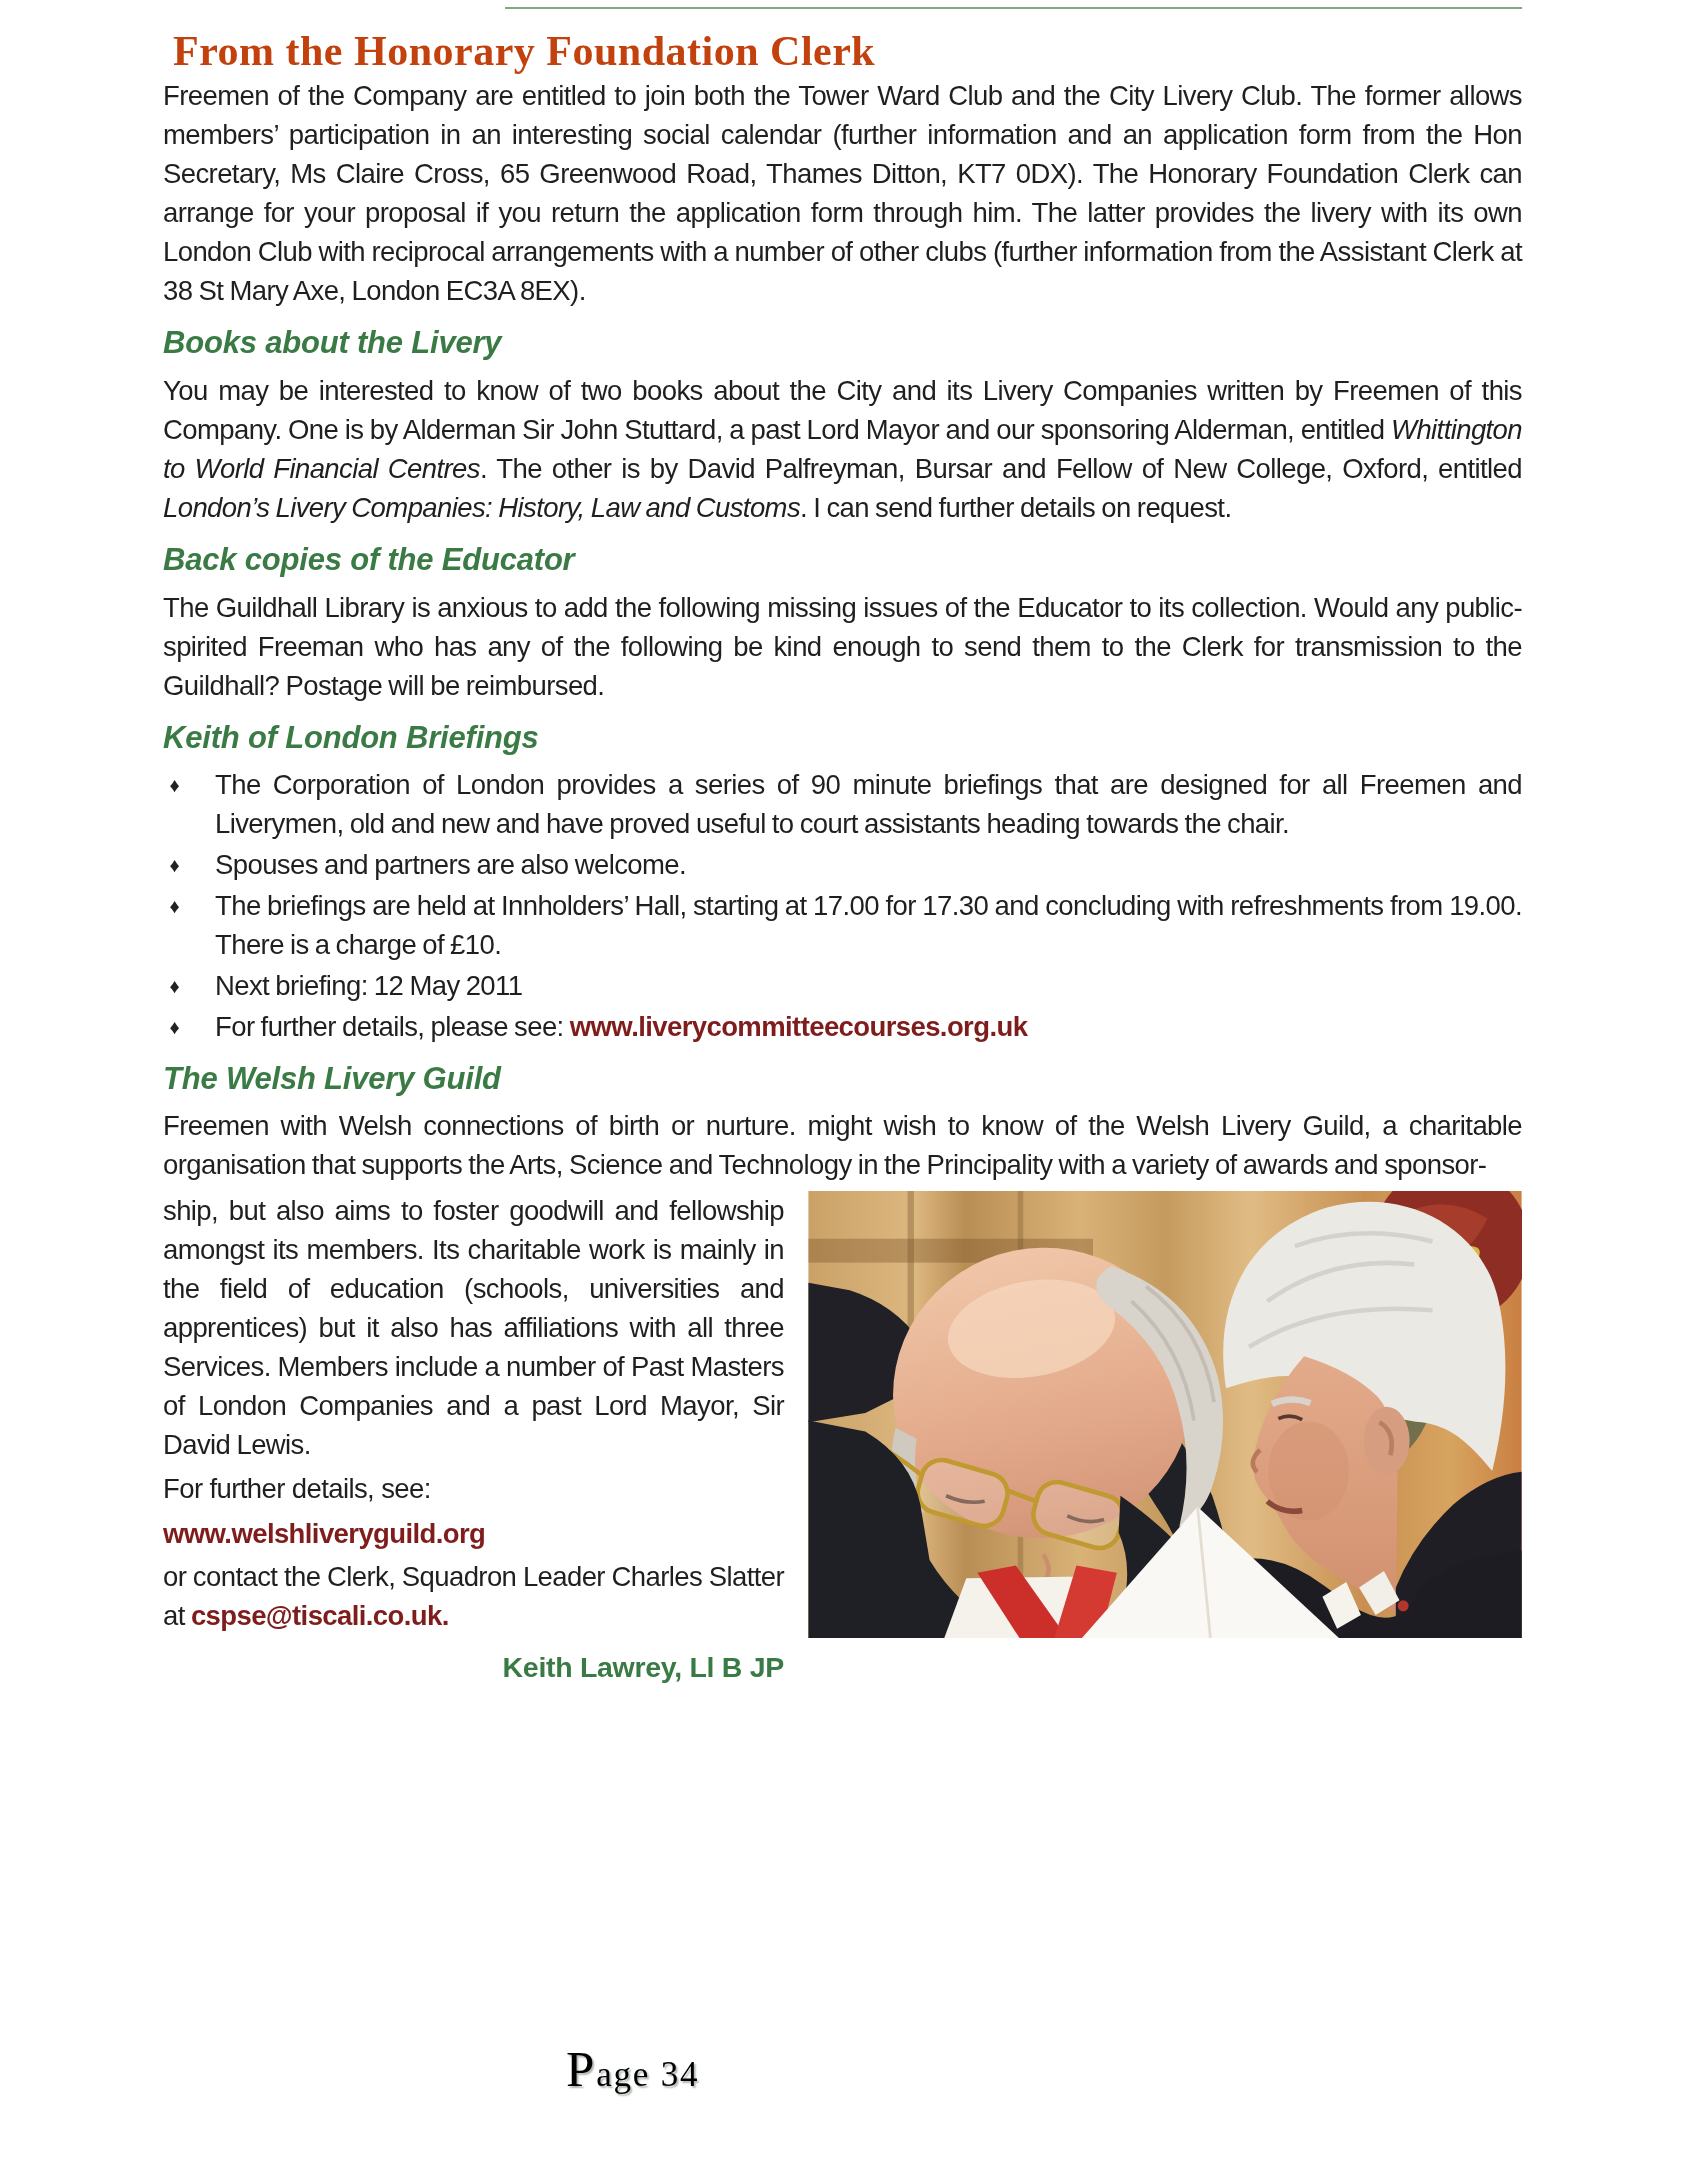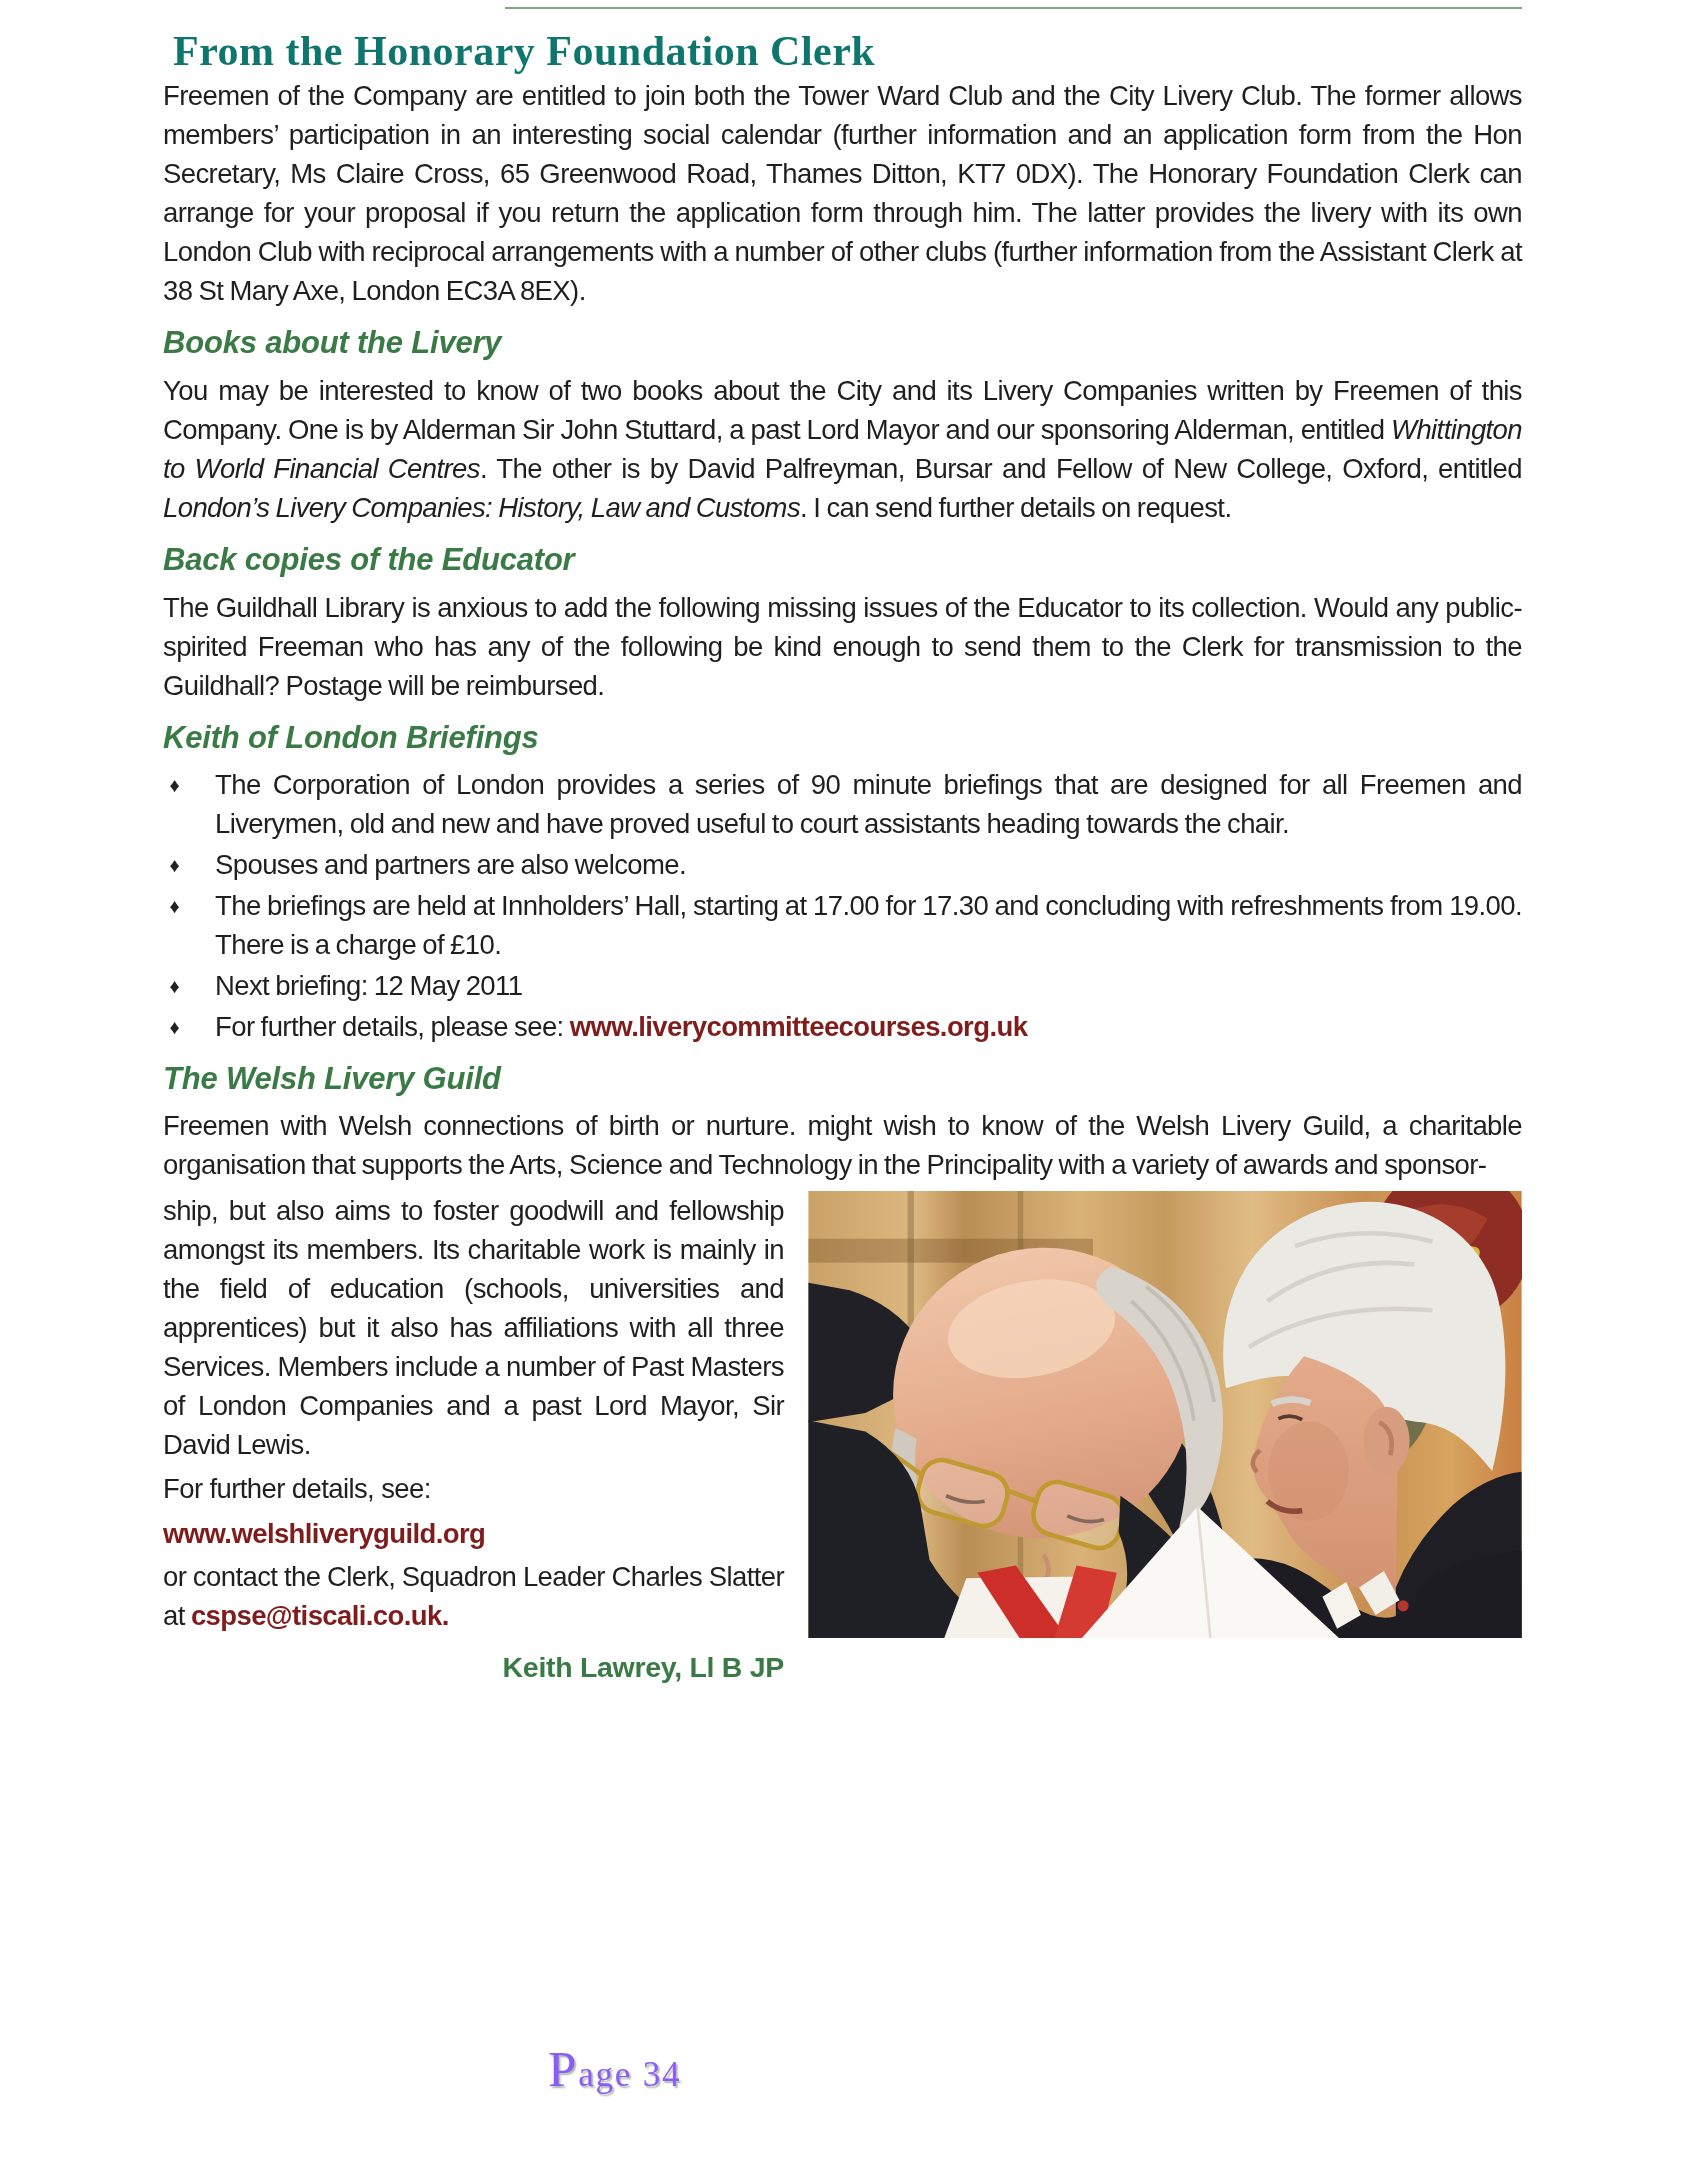--- a/index.html
+++ b/index.html
@@ -4,21 +4,21 @@
 <style>
   html,body{margin:0;padding:0;background:#ffffff;}
   .page{position:relative;width:1686px;height:2182px;background:#ffffff;overflow:hidden;
         font-family:"Liberation Sans",sans-serif;color:#1f1f1f;}
   
   .logo{margin:96px 0 0 527px;line-height:55px;font-family:"Liberation Serif",serif;
         color:#538159;letter-spacing:1.8px;font-size:37px;text-shadow:1.8px 1.8px 1.8px rgba(90,110,90,.55);}
   .logo .cap{font-size:58px;line-height:55px;}
   .rule{margin:7.3px 0 0 505px;width:1017px;border-top:2.8px solid #7fa981;height:0;}
   .doc-title{margin:16.5px 0 0 173px;font-family:"Liberation Serif",serif;font-weight:bold;
-        font-size:42px;line-height:50px;color:#0f766e;letter-spacing:0.5px;}
+        font-size:42px;line-height:50px;color:#c2410c;letter-spacing:0.5px;}
   
   .content{margin:0 163px;width:1359px;}
   .s-head{margin:14.7px 0 9.2px 0;font-size:31px;line-height:37px;font-style:italic;font-weight:bold;
         color:#3a7b45;letter-spacing:-0.2px;}
   .body-p{margin:0 0 6.4px 0;font-size:27.5px;line-height:39px;text-align:justify;
         letter-spacing:-0.6px;word-spacing:-0.9px;color:#1f1f1f;}
   .body-p .b, .b{font-weight:bold;color:#7f1d1d;}
   .body-p .i, .i{font-style:italic;}
   .gap-top{margin-top:11px;}
   
@@ -29,22 +29,22 @@
   
   .welsh-row{display:flex;align-items:flex-start;margin-top:1.8px;}
   .welsh-left{width:621px;flex:0 0 621px;}
   .welsh-left .body-p{margin-bottom:5.5px;}
   .photo{margin-left:auto;width:714px;height:447px;flex:0 0 714px;overflow:hidden;}
   .photo svg{display:block;}
   .links-p{margin:5.5px 0 0 0;font-size:27.5px;line-height:39px;letter-spacing:-0.6px;}
   .signature{margin:14.7px 0 0 0;width:621px;text-align:right;font-size:28.5px;line-height:37px;
         font-weight:bold;color:#3a7b45;letter-spacing:-0.3px;}
   
-  .page-num{position:absolute;left:548px;top:2040px;font-family:"Liberation Serif",serif;
-        font-size:35px;color:#8b5cf6;letter-spacing:1.8px;text-shadow:1.8px 1.8px 1.8px rgba(90,110,90,.5);}
+  .page-num{position:absolute;left:566px;top:2040px;font-family:"Liberation Serif",serif;
+        font-size:35px;color:#000000;letter-spacing:1.8px;text-shadow:1.8px 1.8px 1.8px rgba(90,110,90,.5);}
   .page-num .cap{font-size:51px;}
 </style>
 </head>
 <body>
 
 <div class="page">
 
   <div class="rule"></div>
 
   <h1 class="doc-title">From the Honorary Foundation Clerk</h1>

